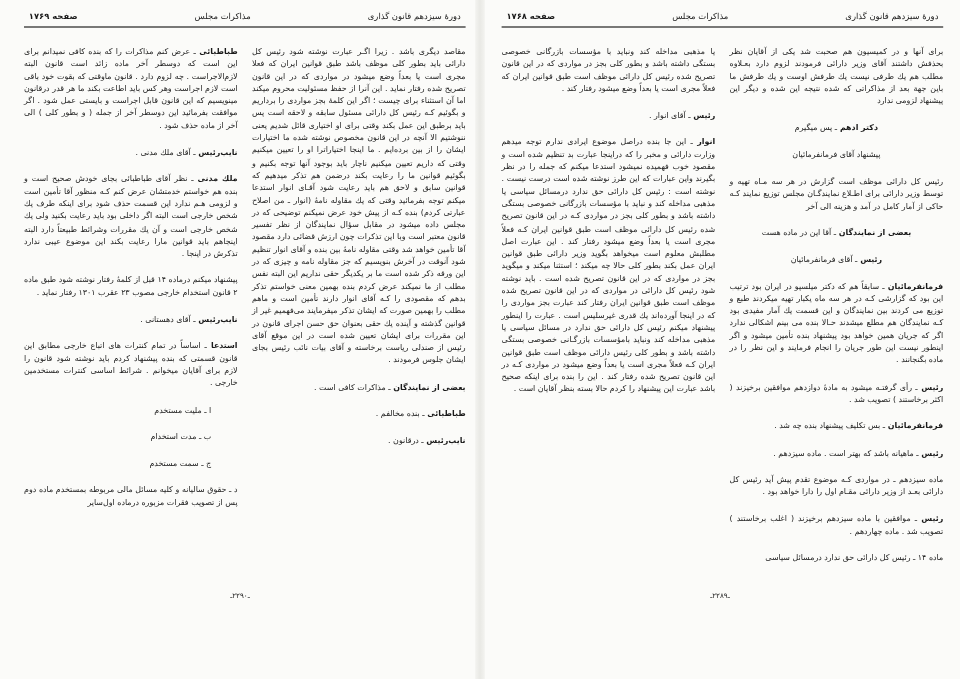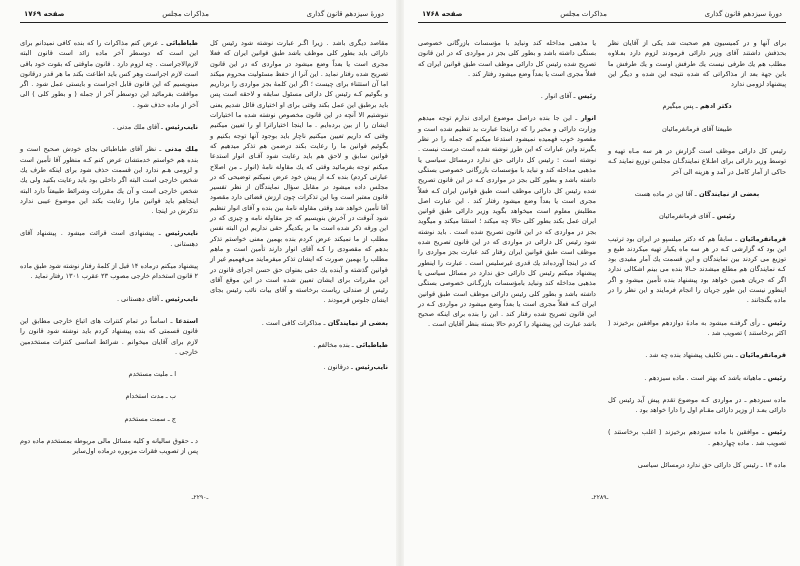--- a/index.html
+++ b/index.html
@@ -58,21 +58,20 @@
       <div class="col" id="lp-cr">
           <p><span>مقاصد دیگری باشد . زیرا اگـر عبارت نوشته شود رئیس کل دارائی باید بطور کلی موظف باشد طبق قوانین ایران که فعلا مجری است یا بعداً وضع میشود در مواردی که در این قانون تصریح شده رفتار نماید . این آنرا از حفظ مسئولیت محروم میکند اما آن استثناء برای چیست ؛ اگر این کلمهٔ بجز مواردی را برداریم و بگوئیم کـه رئیس کل دارائی مسئول سابقه و لاحقه است پس باید برطبق این عمل بکند وقتی برای او اختیاری قائل شدیم یعنی ننوشتیم الا آنچه در این قانون مخصوص نوشته شده ما اختیارات ایشان را از بین برده‌ایم . ما اینجا اختیاراترا او را تعیین میکنیم وقتی که داریم تعیین میکنیم ناچار باید بوجود آنها توجه بکنیم و بگوئیم قوانین ما را رعایت بکند درضمن هم تذکر میدهیم که قوانین سابق و لاحق هم باید رعایت شود آقـای انوار استدعا میکنم توجه بفرمائید وقتی که یك مقاوله نامهٔ (انوار ـ من اصلاح عبارتی کردم) بنده کـه از پیش خود عرض نمیکنم توضیحی که در مجلس داده میشود در مقابل سؤال نمایندگان از نظر تفسیر قانون معتبر است وبا این تذکرات چون ارزش قضائی دارد مقصود آقا تأمین خواهد شد وقتی مقاوله نامهٔ بین بنده و آقای انوار تنظیم شود آنوقت در آخرش بنویسیم که جز مقاوله نامه و چیزی که در این ورقه ذکر شده است ما بر یکدیگر حقی نداریم این البته نفس مطلب از ما نمیکند عرض کردم بنده بهمین معنی خواستم تذکر بدهم که مقصودی را کـه آقای انوار دارند تأمین است و ماهم مطلب را بهمین صورت که ایشان تذکر میفرمایند می‌فهمیم غیر از قوانین گذشته و آینده یك حقی بعنوان حق حسن اجرای قانون در این مقررات برای ایشان تعیین شده است در این موقع آقای رئیس از صندلی ریاست برخاسته و آقای بیات نائب رئیس بجای ایشان جلوس فرمودند .</span></p>
           <p><span class="speaker">بعضی از نمایندگان </span><span>ـ مذاکرات کافی است .</span></p>
           <p><span class="speaker">طباطبائی </span><span>ـ بنده مخالفم .</span></p>
           <p><span class="speaker">نایب‌رئیس </span><span>ـ درقانون .</span></p>
         </div>
       <div class="col" id="lp-cl">
           <p><span class="speaker">طباطبائی </span><span>ـ عرض کنم مذاکرات را که بنده کافی نمیدانم برای این است که دوسطر آخر ماده زائد است قانون البته لازم‌الاجراست . چه لزوم دارد . قانون ماوقتی که بقوت خود باقی است لازم اجراست وهر کس باید اطاعت بکند ما هر قدر درقانون مینویسیم که این قانون قابل اجراست و بایستی عمل شود . اگر موافقت بفرمائید این دوسطر آخر از جمله ( و بطور کلی ) الی آخر از ماده حذف شود .</span></p>
           <p><span class="speaker">نایب‌رئیس </span><span>ـ آقای ملك مدنی .</span></p>
           <p><span class="speaker">ملك مدنی </span><span>ـ نظر آقای طباطبائی بجای خودش صحیح است و بنده هم خواستم خدمتشان عرض کنم کـه منظور آقا تأمین است و لزومی هـم ندارد این قسمت حذف شود برای اینکه طرف یك شخص خارجی است البته اگر داخلی بود باید رعایت بکنید ولی یك شخص خارجی است و آن یك مقررات وشرائط طبیعتاً دارد البته اینجاهم باید قوانین مارا رعایت بکند این موضوع عیبی ندارد تذکرش در اینجا .</span></p>
-          <p><span class="speaker">نایب‌رئیس </span><span>ـ پیشنهادی است قرائت میشود . پیشنهاد آقای دهستانی .</span></p>
           <p><span>پیشنهاد میکنم درماده ۱۴ قبل از کلمهٔ رفتار نوشته شود طبق ماده ۲ قانون استخدام خارجی مصوب ۲۳ عقرب ۱۳۰۱ رفتار نماید .</span></p>
           <p><span class="speaker">نایب‌رئیس </span><span>ـ آقای دهستانی .</span></p>
           <p><span class="speaker">استدعا </span><span>ـ اساساً در تمام کنترات های اتباع خارجی مطابق این قانون قسمتی که بنده پیشنهاد کردم باید نوشته شود قانون را لازم برای آقایان میخوانم . شرائط اساسی کنترات مستخدمین خارجی .</span></p>
           <p class="list-item"><span>ا ـ ملیت مستخدم</span></p>
           <p class="list-item"><span>ب ـ مدت استخدام</span></p>
           <p class="list-item"><span>ج ـ سمت مستخدم</span></p>
           <p><span>د ـ حقوق سالیانه و کلیه مسائل مالی مربوطه بمستخدم ماده دوم پس از تصویب فقرات مزبوره درماده اول‌سایر</span></p>
         </div>
     </div>
     <div class="page-num">ـ۲۲۹۰ـ</div>
@@ -82,21 +81,21 @@
     <div class="header">
       <span>دورهٔ سیزدهم قانون گذاری</span>
       <span>مذاکرات مجلس</span>
       <span style="font-weight:bold">صفحه ۱۷۶۸</span>
     </div>
     <div class="hdr-rule"></div>
     <div class="columns">
       <div class="col" id="rp-cr">
           <p><span>برای آنها و در کمیسیون هم صحبت شد یکی از آقایان نظر بحذفش داشتند آقای وزیر دارائی فرمودند لزوم دارد بعـلاوه مطلب هم یك طرفی نیست یك طرفش اوست و یك طرفش ما باین جهة بعد از مذاکراتی که شده نتیجه این شده و دیگر این پیشنهاد لزومی ندارد</span></p>
           <p class="center"><span class="speaker">دکتر ادهم </span><span>ـ پس میگیرم</span></p>
-          <p class="center"><span>طبیعتا آقای فرمانفرمائیان</span></p>
+          <p class="center"><span>پیشنهاد آقای فرمانفرمائیان</span></p>
           <p><span>رئیس کل دارائی موظف است گزارش در هر سه مـاه تهیه و توسط وزیر دارائی برای اطـلاع نمایندگـان مجلس توزیع نمایند کـه حاکی از آمار کامل در آمد و هزینه الی آخر</span></p>
           <p class="center"><span class="speaker">بعضی از نمایندگان </span><span>ـ آقا این در ماده هست</span></p>
           <p class="center"><span class="speaker">رئیس </span><span>ـ آقای فرمانفرمائیان</span></p>
           <p><span class="speaker">فرمانفرمائیان </span><span>ـ سابقاً هم که دکتر میلسپو در ایران بود ترتیب این بود که گزارشی کـه در هر سه ماه یکبار تهیه میکردند طبع و توزیع می کردند بین نمایندگان و این قسمت یك آمار مفیدی بود کـه نمایندگان هم مطلع میشدند حـالا بنده می بینم اشکالی ندارد اگر که جریان همین خواهد بود پیشنهاد بنده تأمین میشود و اگر اینطور نیست این طور جریان را انجام فرمایند و این نظر را در ماده بگنجانند .</span></p>
           <p><span class="speaker">رئیس </span><span>ـ رأی گرفتـه میشود به مادهٔ دوازدهم موافقین برخیزند ( اکثر برخاستند ) تصویب شد .</span></p>
           <p><span class="speaker">فرمانفرمائیان </span><span>ـ بس تکلیف پیشنهاد بنده چه شد .</span></p>
           <p><span class="speaker">رئیس </span><span>ـ ماهیانه باشد که بهتر است . ماده سیزدهم .</span></p>
           <p><span>ماده سیزدهم ـ در مواردی کـه موضوع تقدم پیش آید رئیس کل دارائی بعـد از وزیر دارائی مقـام اول را دارا خواهد بود .</span></p>
           <p><span class="speaker">رئیس </span><span>ـ موافقین با ماده سیزدهم برخیزند ( اغلب برخاستند ) تصویب شد . ماده چهاردهم .</span></p>
           <p><span>ماده ۱۴ ـ رئیس کل دارائی حق ندارد درمسائل سیاسی</span></p>

